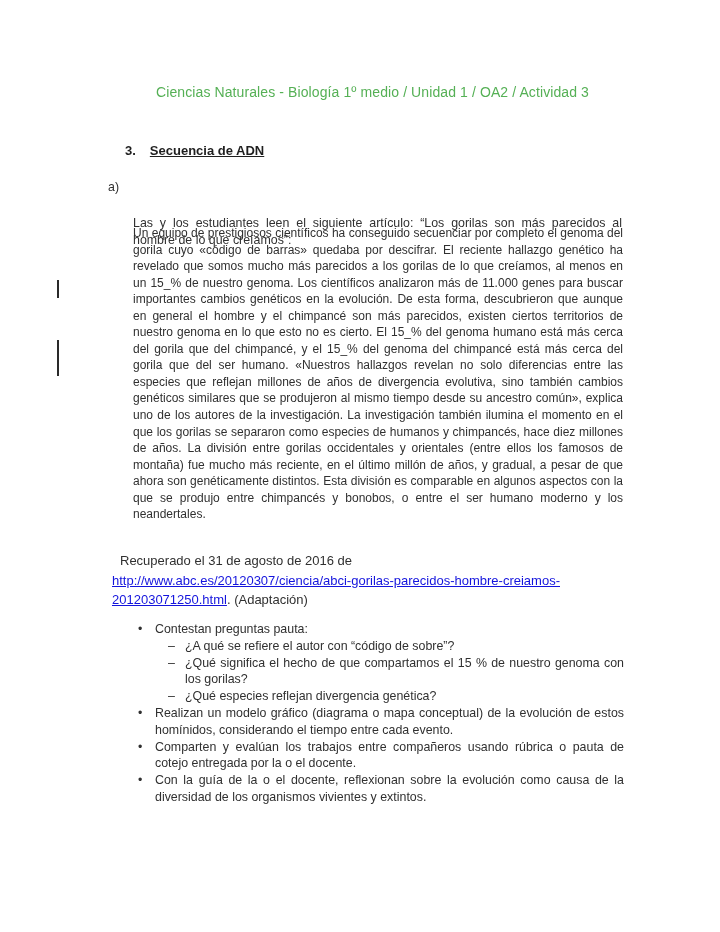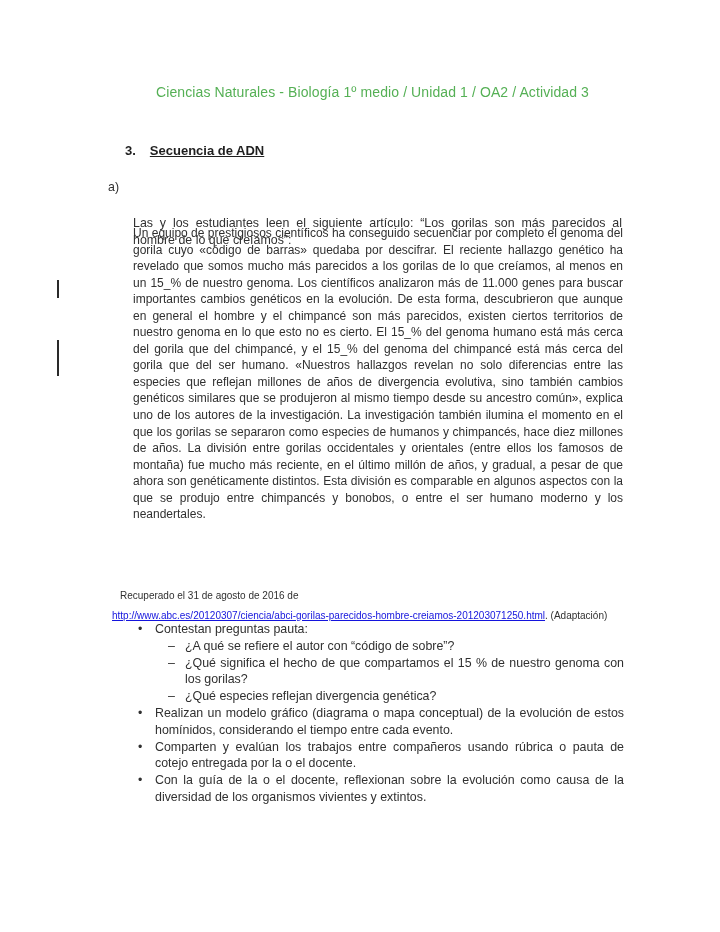--- a/index.html
+++ b/index.html
@@ -40,21 +40,21 @@
     font-size:12px;line-height:16.55px;
     text-align:justify;
   }
   .change-bar{
     position:absolute;left:57px;width:2px;background:#2a2a2a;
   }
   .change-bar.bar1{top:280px;height:18px;}
   .change-bar.bar2{top:340px;height:36px;}
   .source{
     position:absolute;top:551px;left:112px;width:516px;
-    font-size:10px;line-height:19.5px;margin-top:35px;
+    font-size:13px;line-height:19.5px;
   }
   .source .source-prefix{padding-left:8px;}
   .source a.link{
     color:var(--link-blue);
     text-decoration:underline;
     word-break:normal;
     overflow-wrap:break-word;
   }
   .activities{
     position:absolute;top:621px;left:138px;width:486px;

